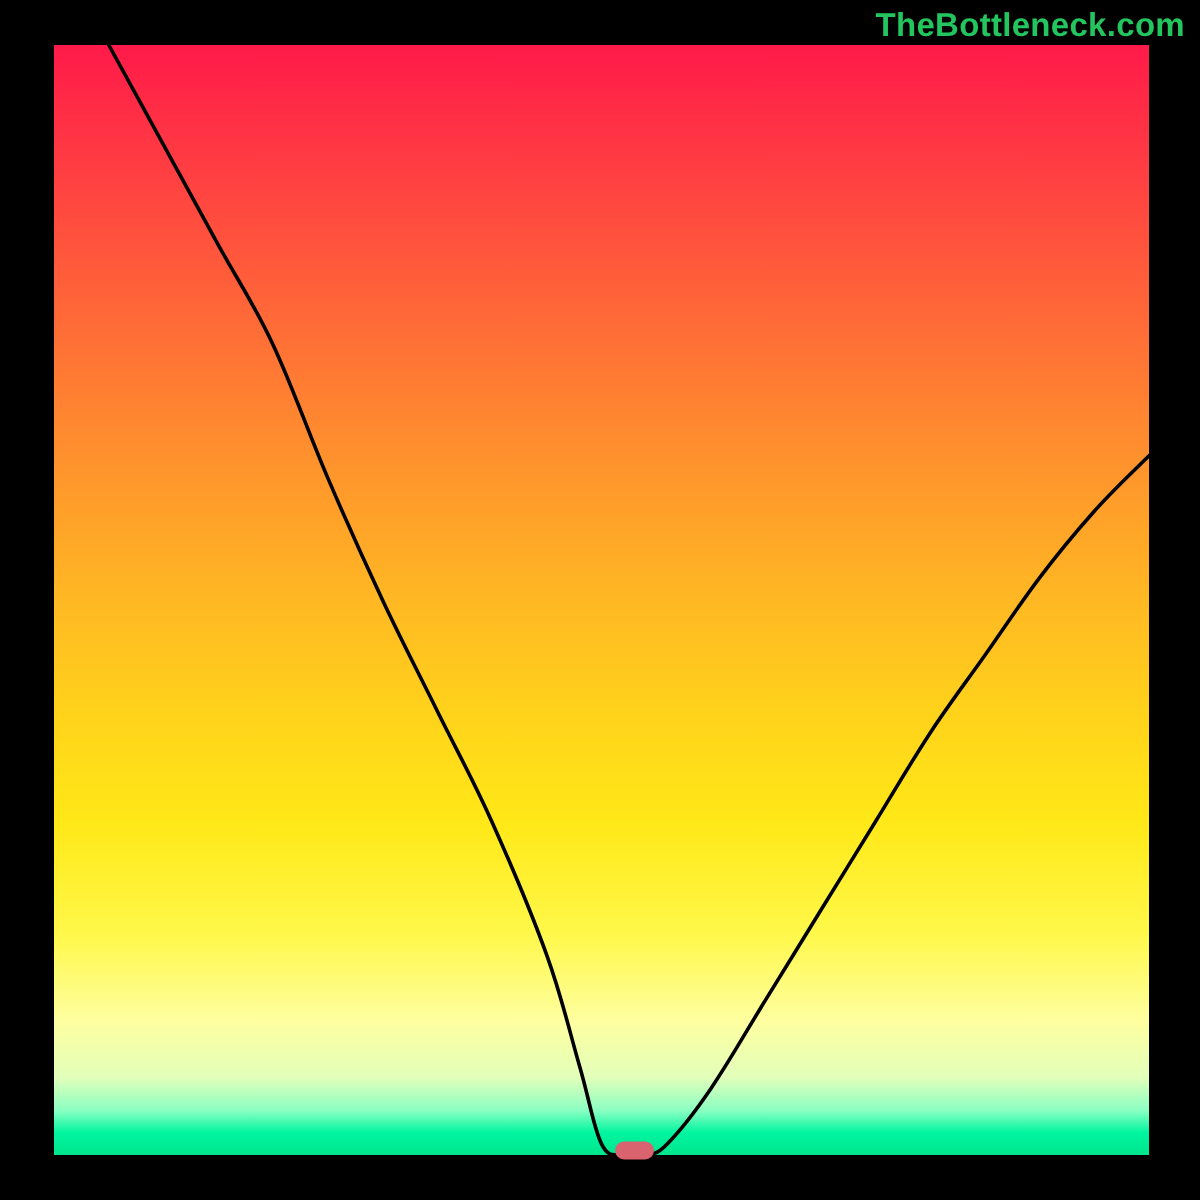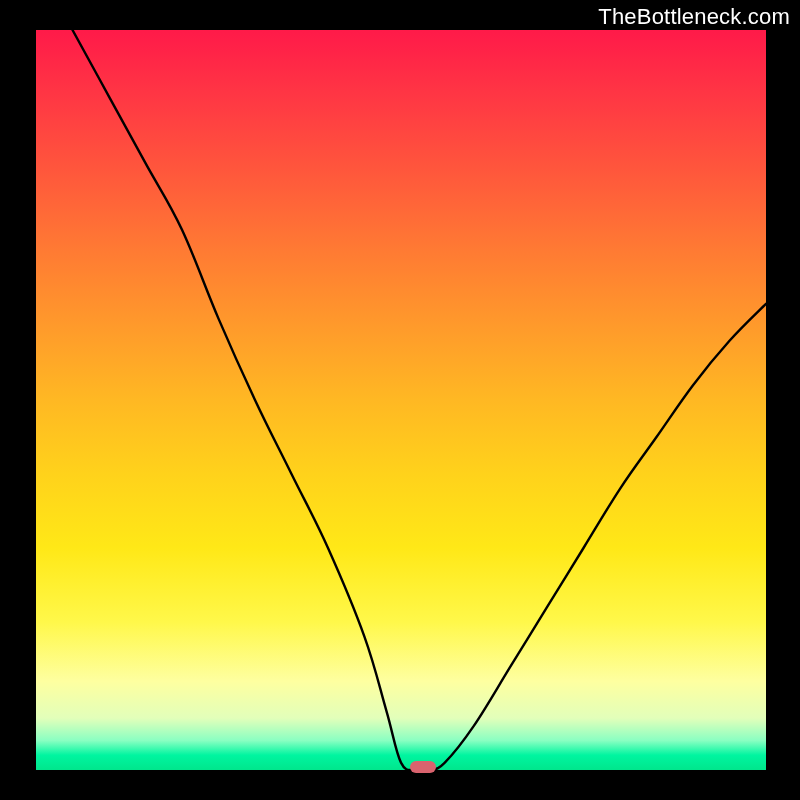--- a/index.html
+++ b/index.html
@@ -14,23 +14,23 @@
   .frame {
     position: relative;
     width: 800px;
     height: 800px;
     background: #000;
   }
   .watermark {
     position: absolute;
     top: 4px;
     right: 10px;
-    color: #ffffff;
+    color: #22c55e;
     font-size: 22px;
-    font-weight: 400;
+    font-weight: 700;
     letter-spacing: 0.2px;
     z-index: 5;
   }
   .plot {
     position: absolute;
     left: 36px;
     top: 30px;
     width: 730px;
     height: 740px;
   }

